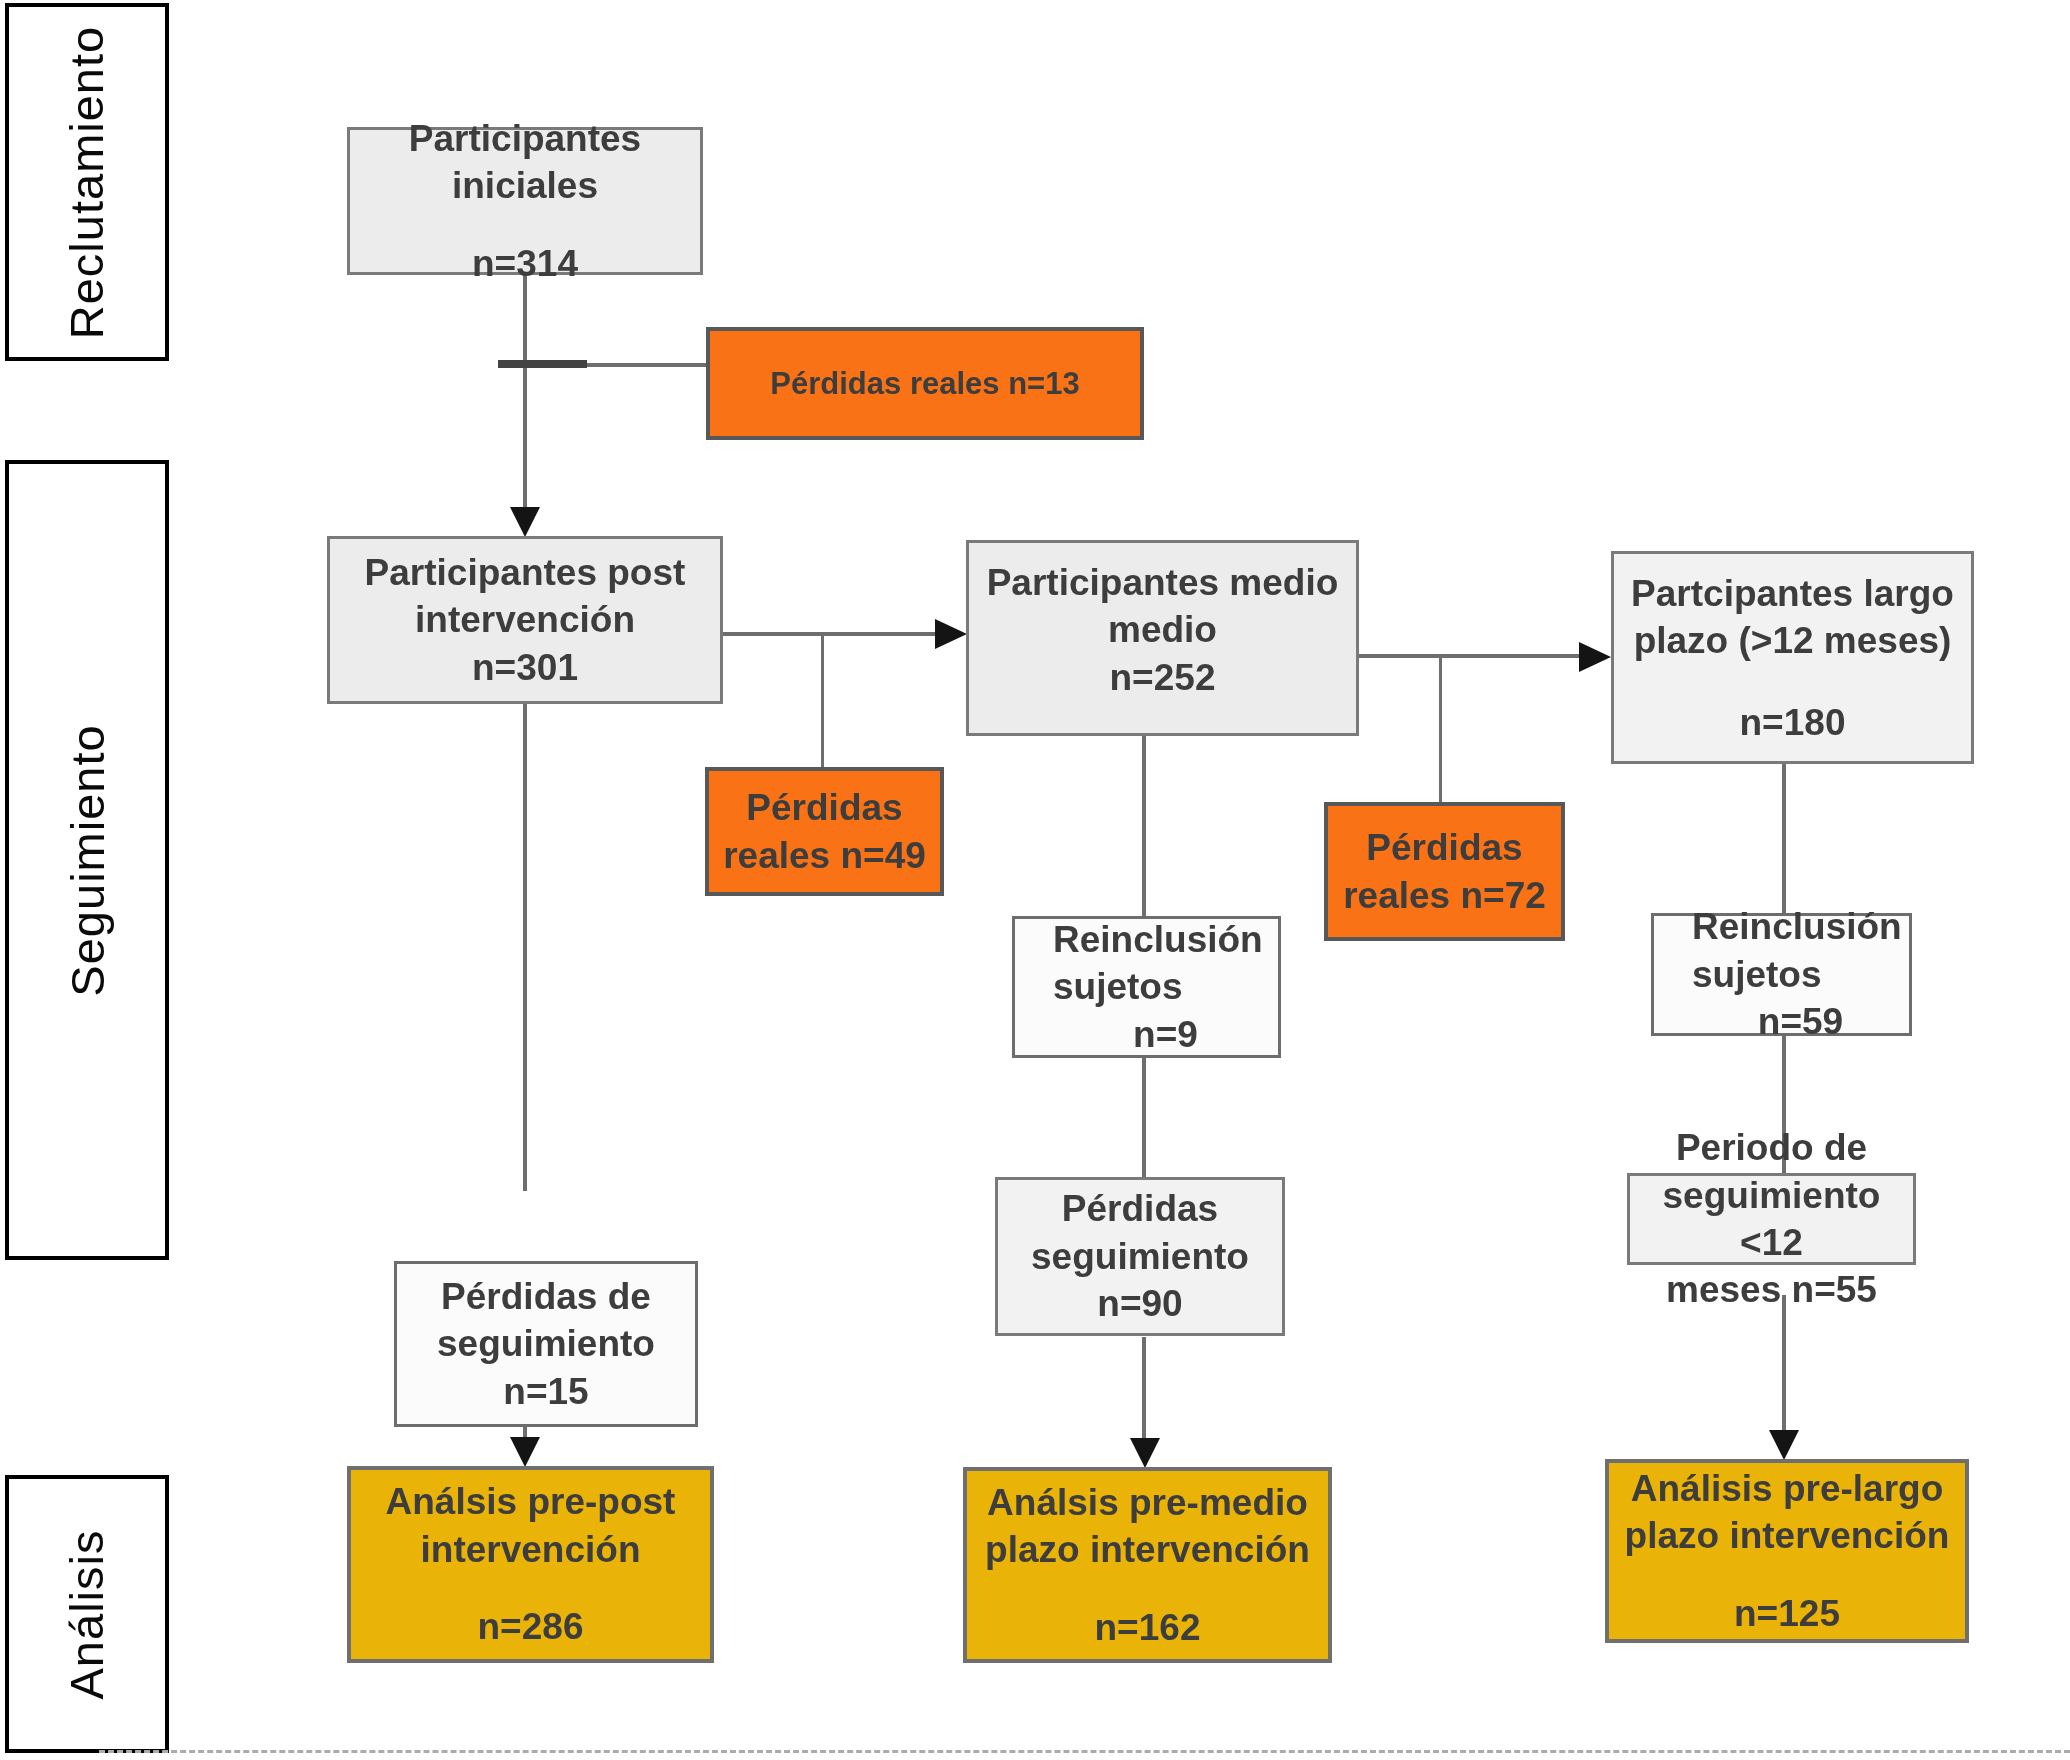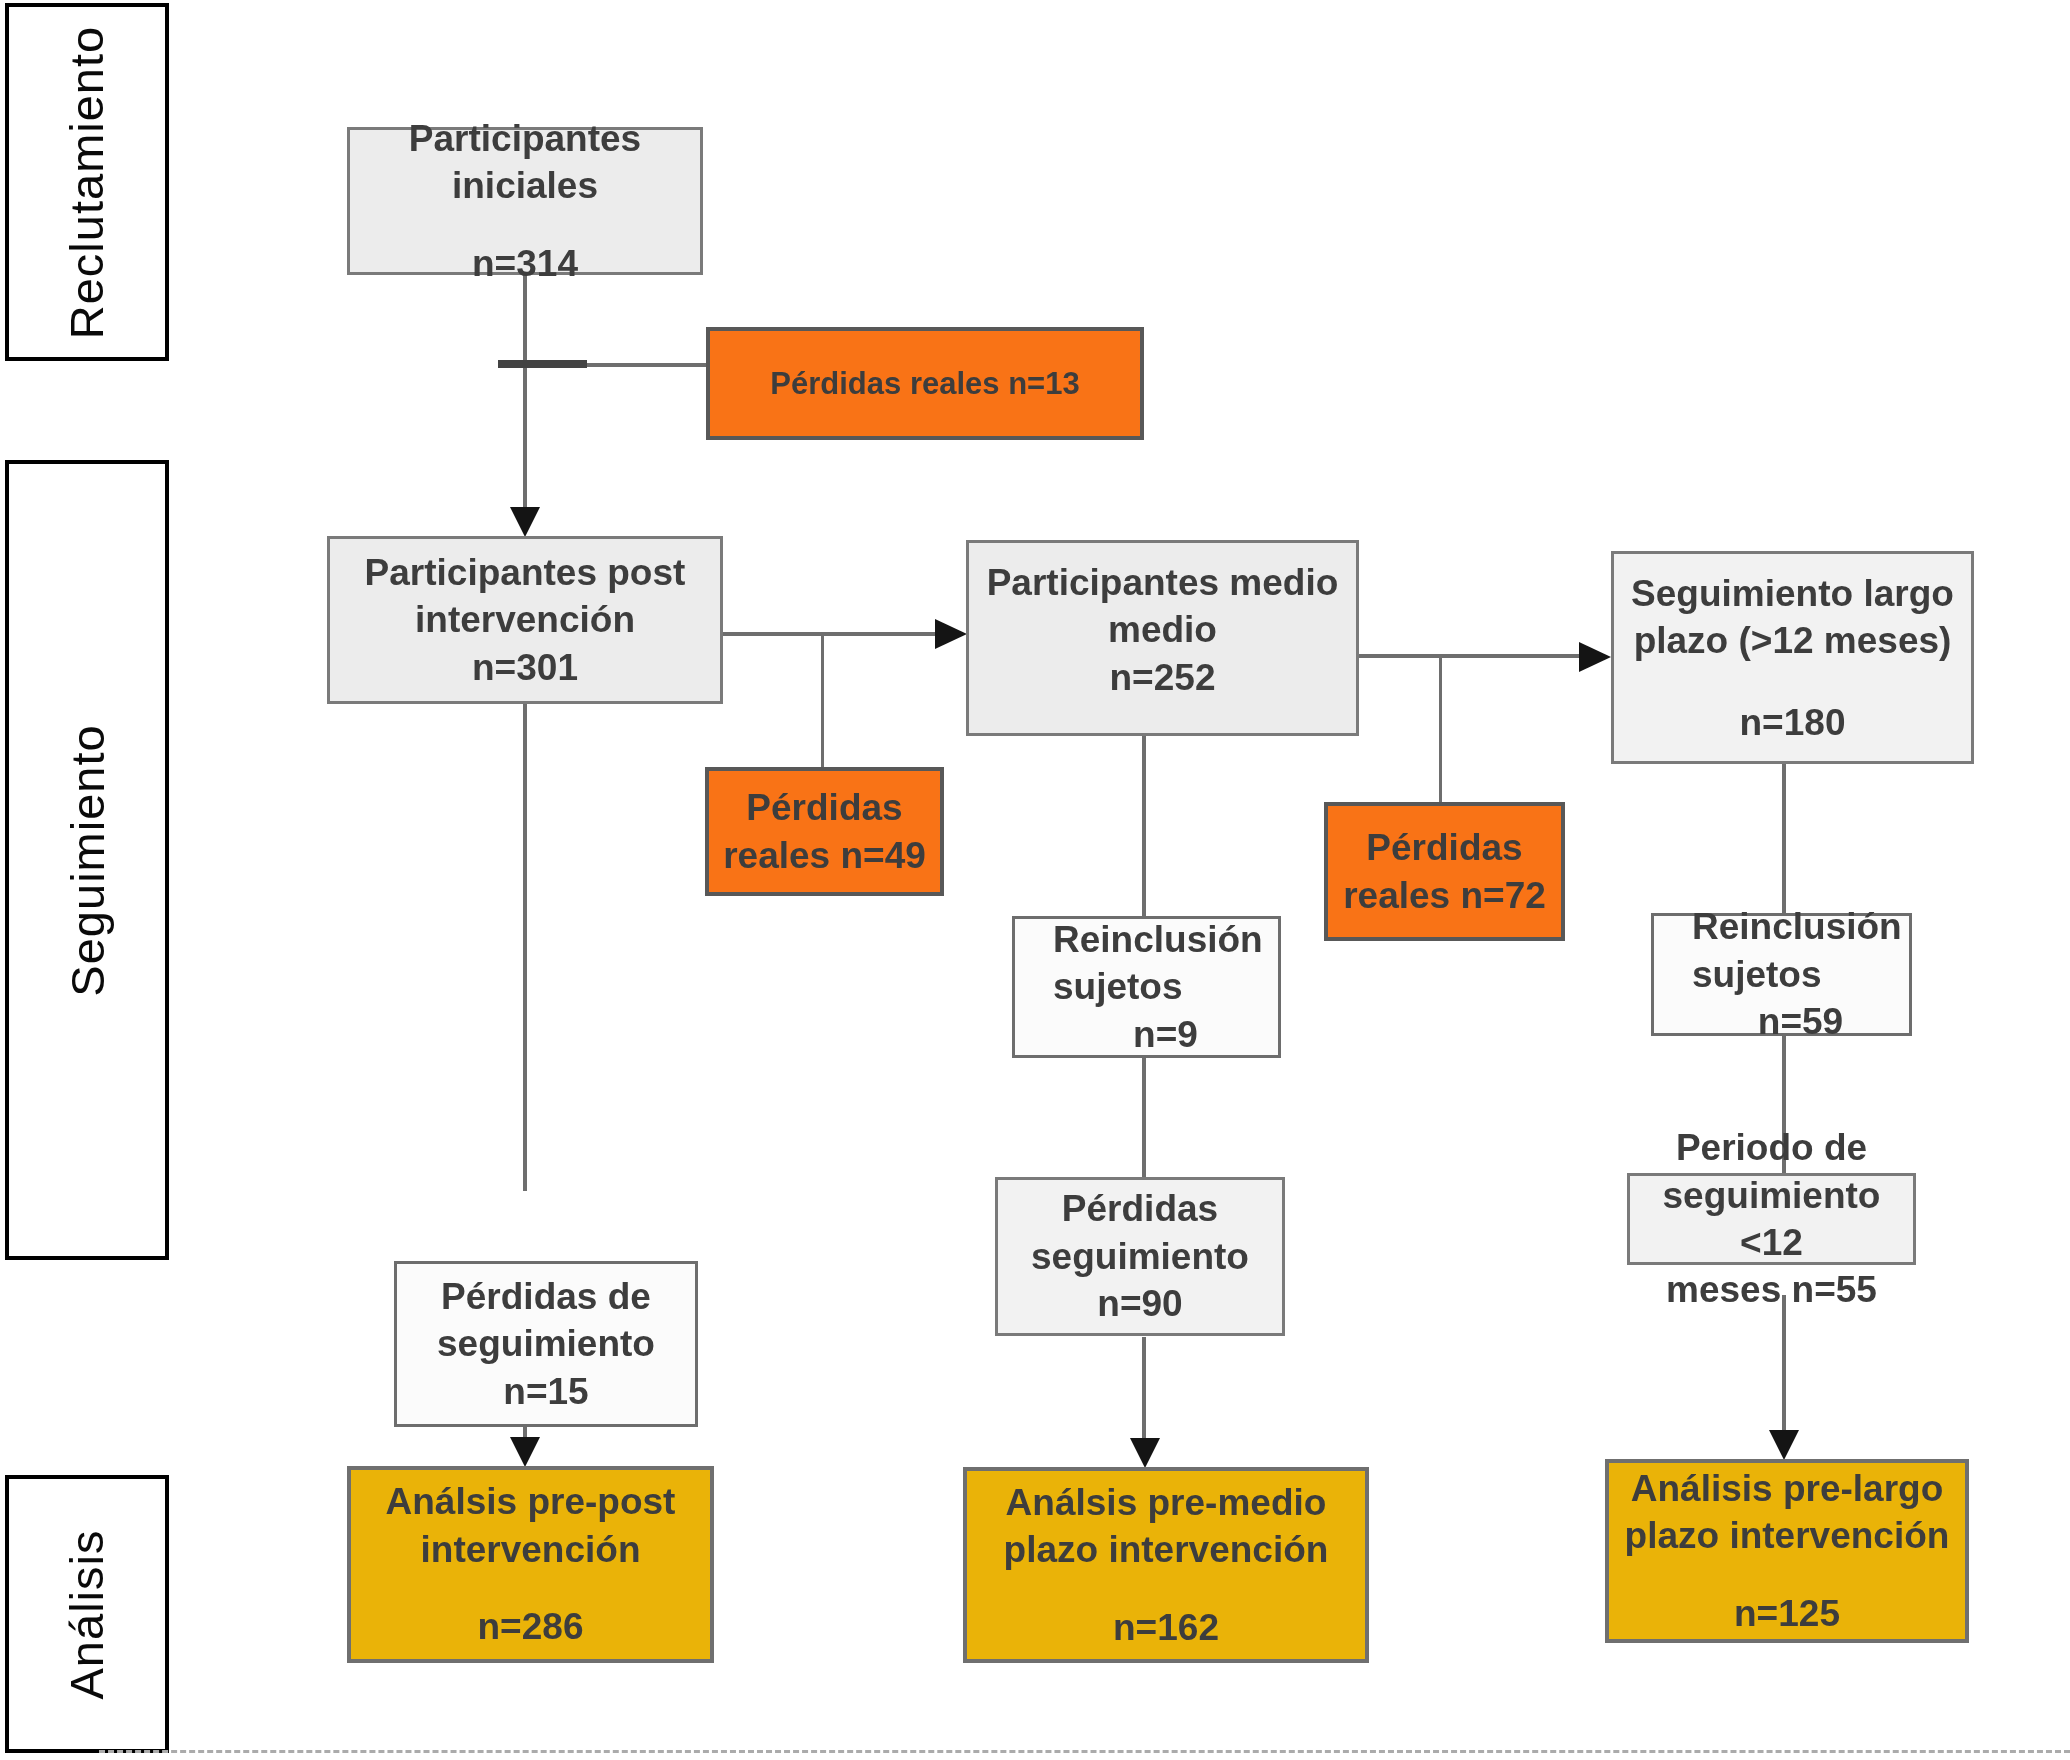--- a/index.html
+++ b/index.html
@@ -107,21 +107,21 @@
       <div class="ln">intervención</div>
       <div class="ln">n=301</div>
     </div>
 
     <div class="node top" style="left:966px;top:540px;width:393px;height:196px;">
       <div class="ln">Participantes medio medio</div>
       <div class="ln">n=252</div>
     </div>
 
     <div class="node lighter top" style="left:1611px;top:551px;width:363px;height:213px;">
-      <div class="ln">Seguimiento largo</div>
+      <div class="ln">Partcipantes largo</div>
       <div class="ln">plazo (&gt;12 meses)</div>
       <div class="ln sp-lg" style="margin-top:34px;text-align:center;">n=180</div>
     </div>
 
     <div class="node dark" style="left:705px;top:767px;width:239px;height:129px;">
       <div class="ln">Pérdidas</div>
       <div class="ln">reales n=49</div>
     </div>
 
     <div class="node dark" style="left:1324px;top:802px;width:241px;height:139px;">
@@ -158,21 +158,21 @@
       <div class="ln">seguimiento &lt;12</div>
       <div class="ln">meses  n=55</div>
     </div>
 
     <div class="node analysis" style="left:347px;top:1466px;width:367px;height:197px;">
       <div class="ln">Análsis pre-post</div>
       <div class="ln">intervención</div>
       <div class="ln sp">n=286</div>
     </div>
 
-    <div class="node analysis" style="left:963px;top:1467px;width:406px;height:196px;">
+    <div class="node analysis" style="left:963px;top:1467px;width:369px;height:196px;">
       <div class="ln">Análsis pre-medio</div>
       <div class="ln">plazo intervención</div>
       <div class="ln sp">n=162</div>
     </div>
 
     <div class="node analysis" style="left:1605px;top:1459px;width:364px;height:184px;">
       <div class="ln">Análisis pre-largo</div>
       <div class="ln">plazo intervención</div>
       <div class="ln sp">n=125</div>
     </div>

